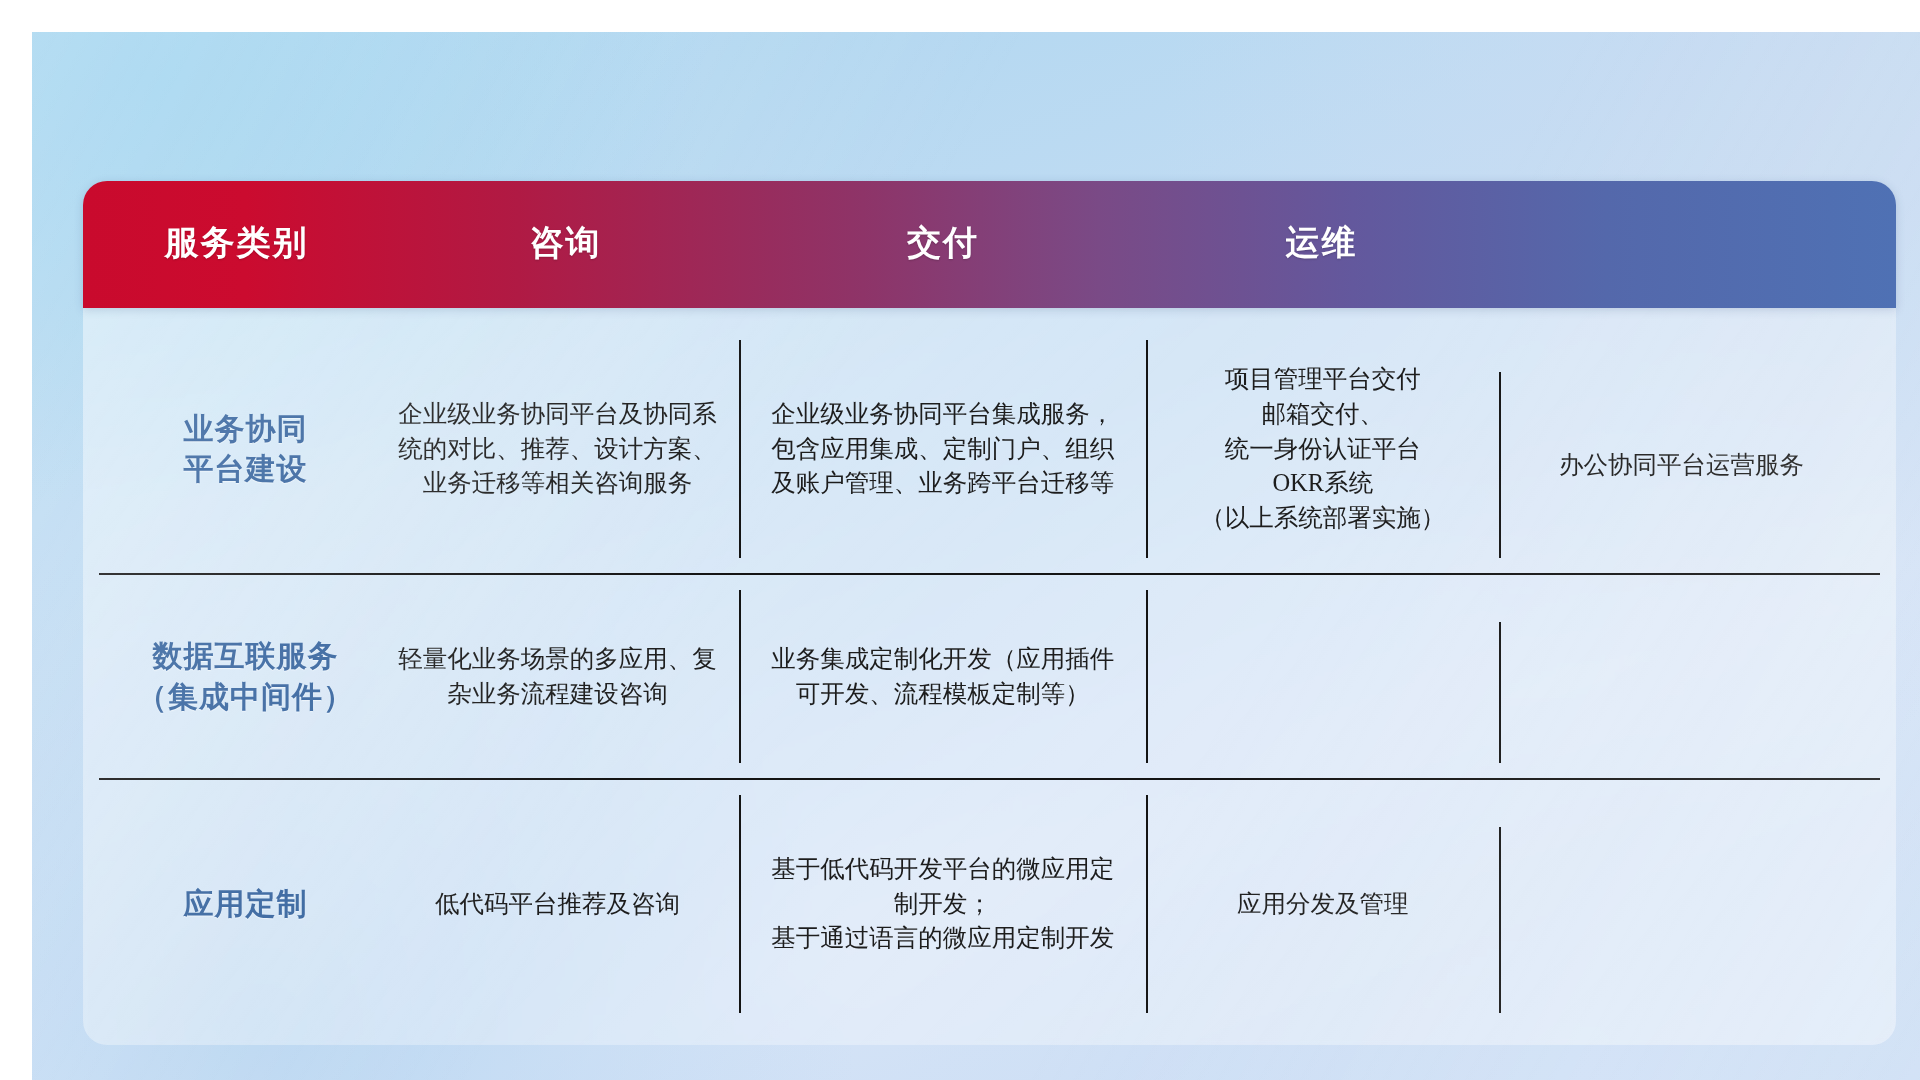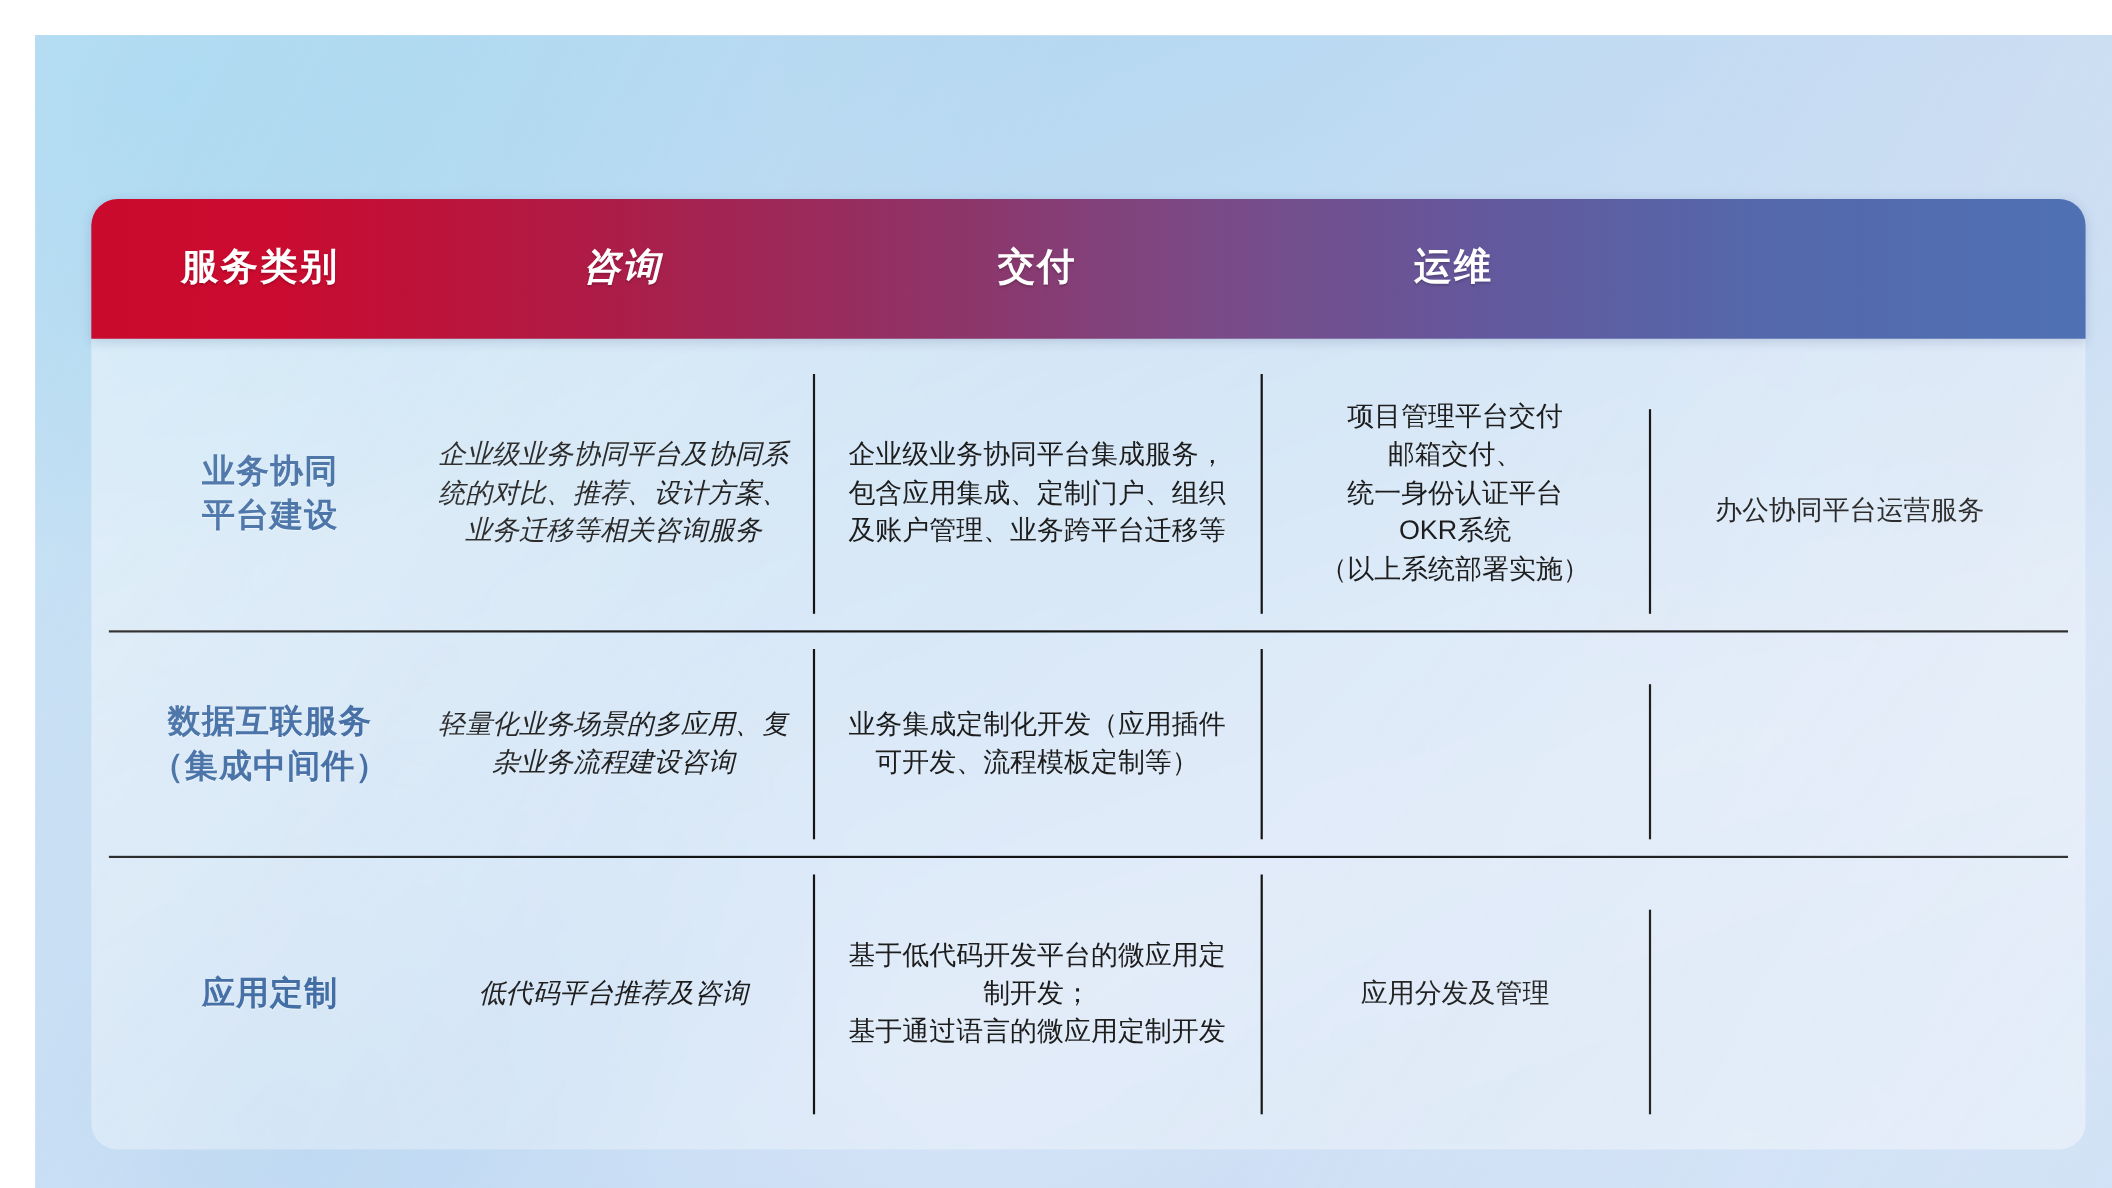--- a/index.html
+++ b/index.html
@@ -117,23 +117,23 @@
     font-size:30px;
     font-weight:bold;
     color:#37659f;
     line-height:1.35;
     letter-spacing:1px;
     text-shadow:0 1px 1px rgba(255,255,255,0.55);
   }
 
   
   .c0{ width:275px; }
-  .c1{ width:383px;font-style:italic; }
+  .c1{ width:383px; }
   .c2{ width:430px; }
-  .c3{ width:372px; }
+  .c3{ width:372px;font-family:Liberation Serif, serif; }
   .c4{ width:385px;margin-top:32px; }
 </style>
 </head>
 <body>
 
 <div id="page">
 
   <div id="table-wrap">
 
     <div id="header-row">

